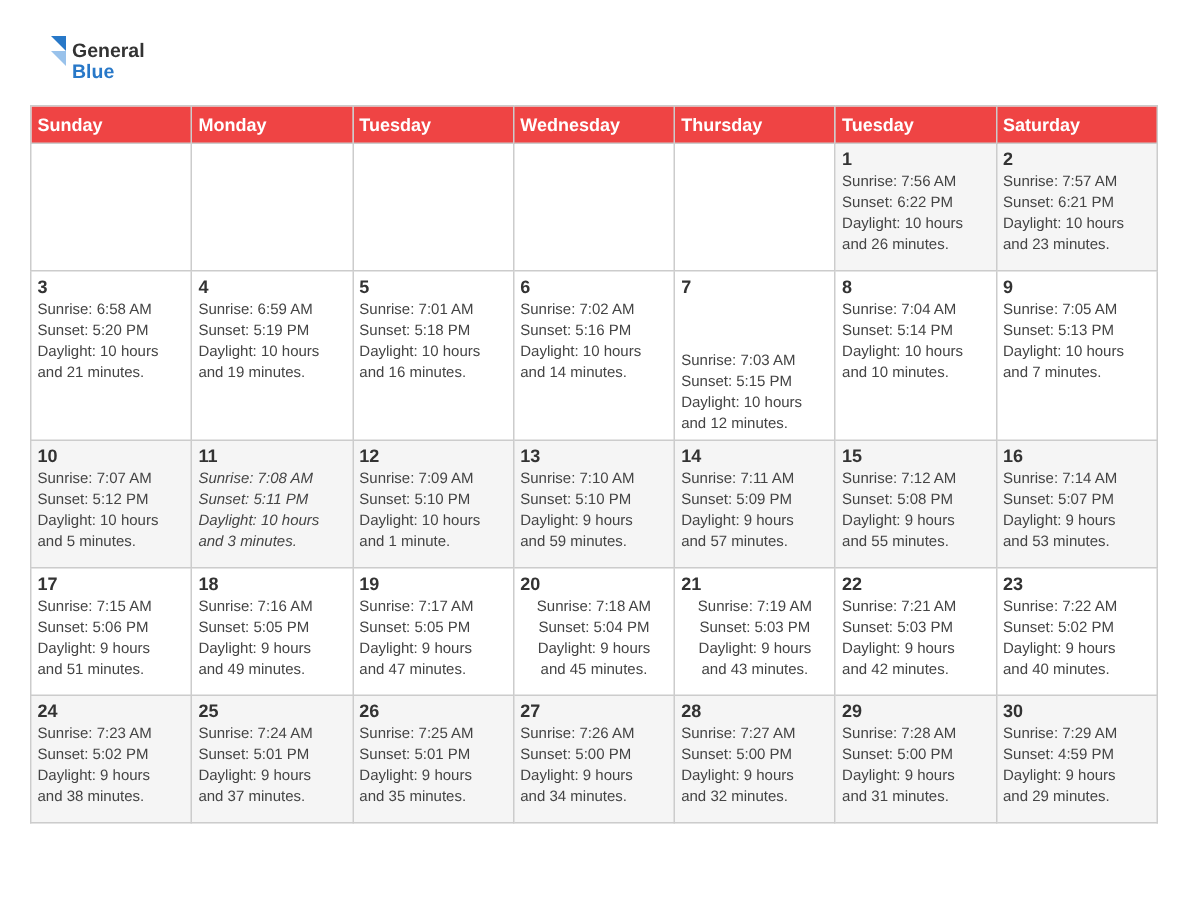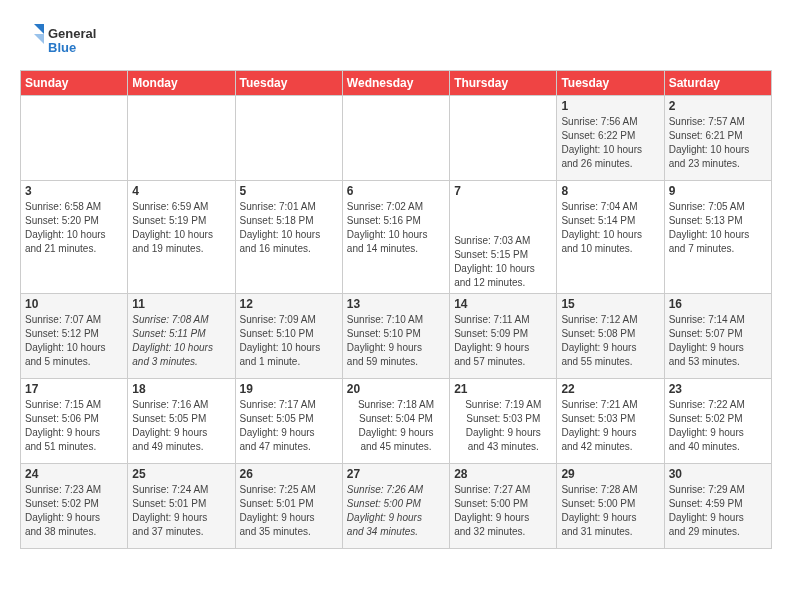--- a/index.html
+++ b/index.html
@@ -300,21 +300,21 @@
         </td>
         <td>
           <span class="day-number">26</span>
           <div class="day-info" style="white-space: pre-line;">Sunrise: 7:25 AM
 Sunset: 5:01 PM
 Daylight: 9 hours
 and 35 minutes.</div>
         </td>
         <td>
           <span class="day-number">27</span>
-          <div class="day-info" style="white-space: pre-line; font-style: italic;">Sunrise: 7:26 AM
+          <div class="day-info" style="white-space: pre-line;">Sunrise: 7:26 AM
 Sunset: 5:00 PM
 Daylight: 9 hours
 and 34 minutes.</div>
         </td>
         <td>
           <span class="day-number">28</span>
           <div class="day-info" style="white-space: pre-line;">Sunrise: 7:27 AM
 Sunset: 5:00 PM
 Daylight: 9 hours
 and 32 minutes.</div>

